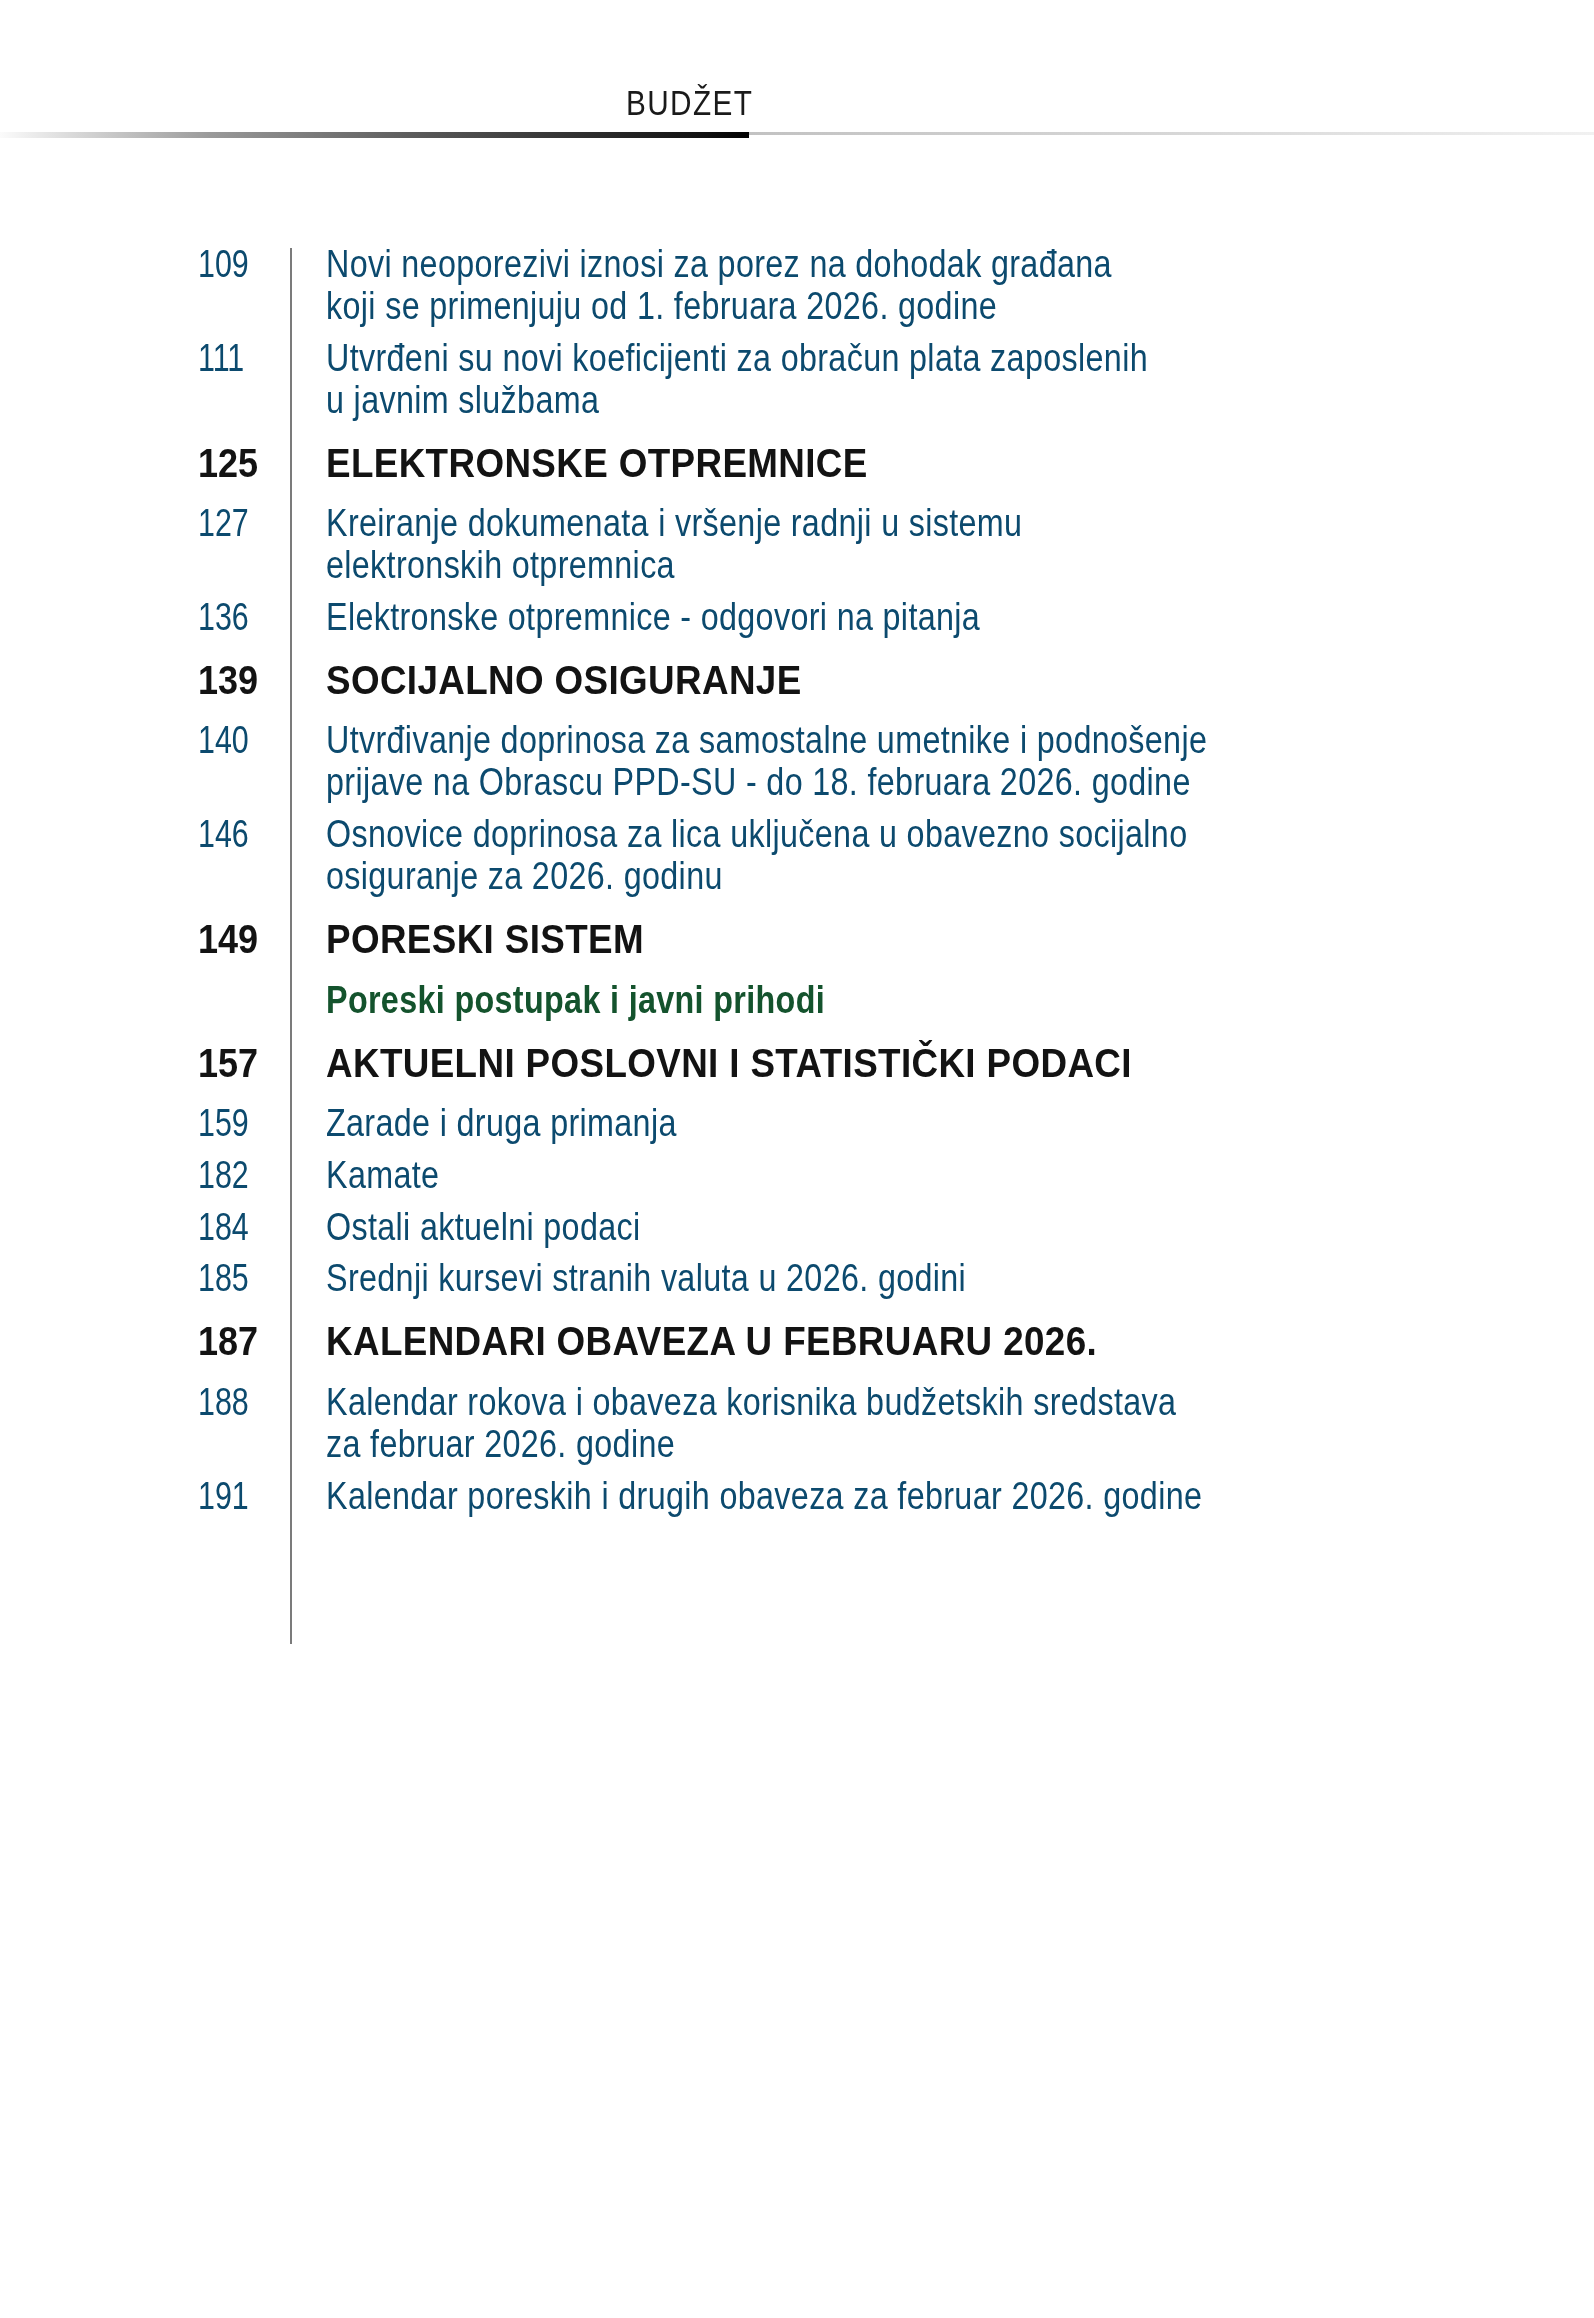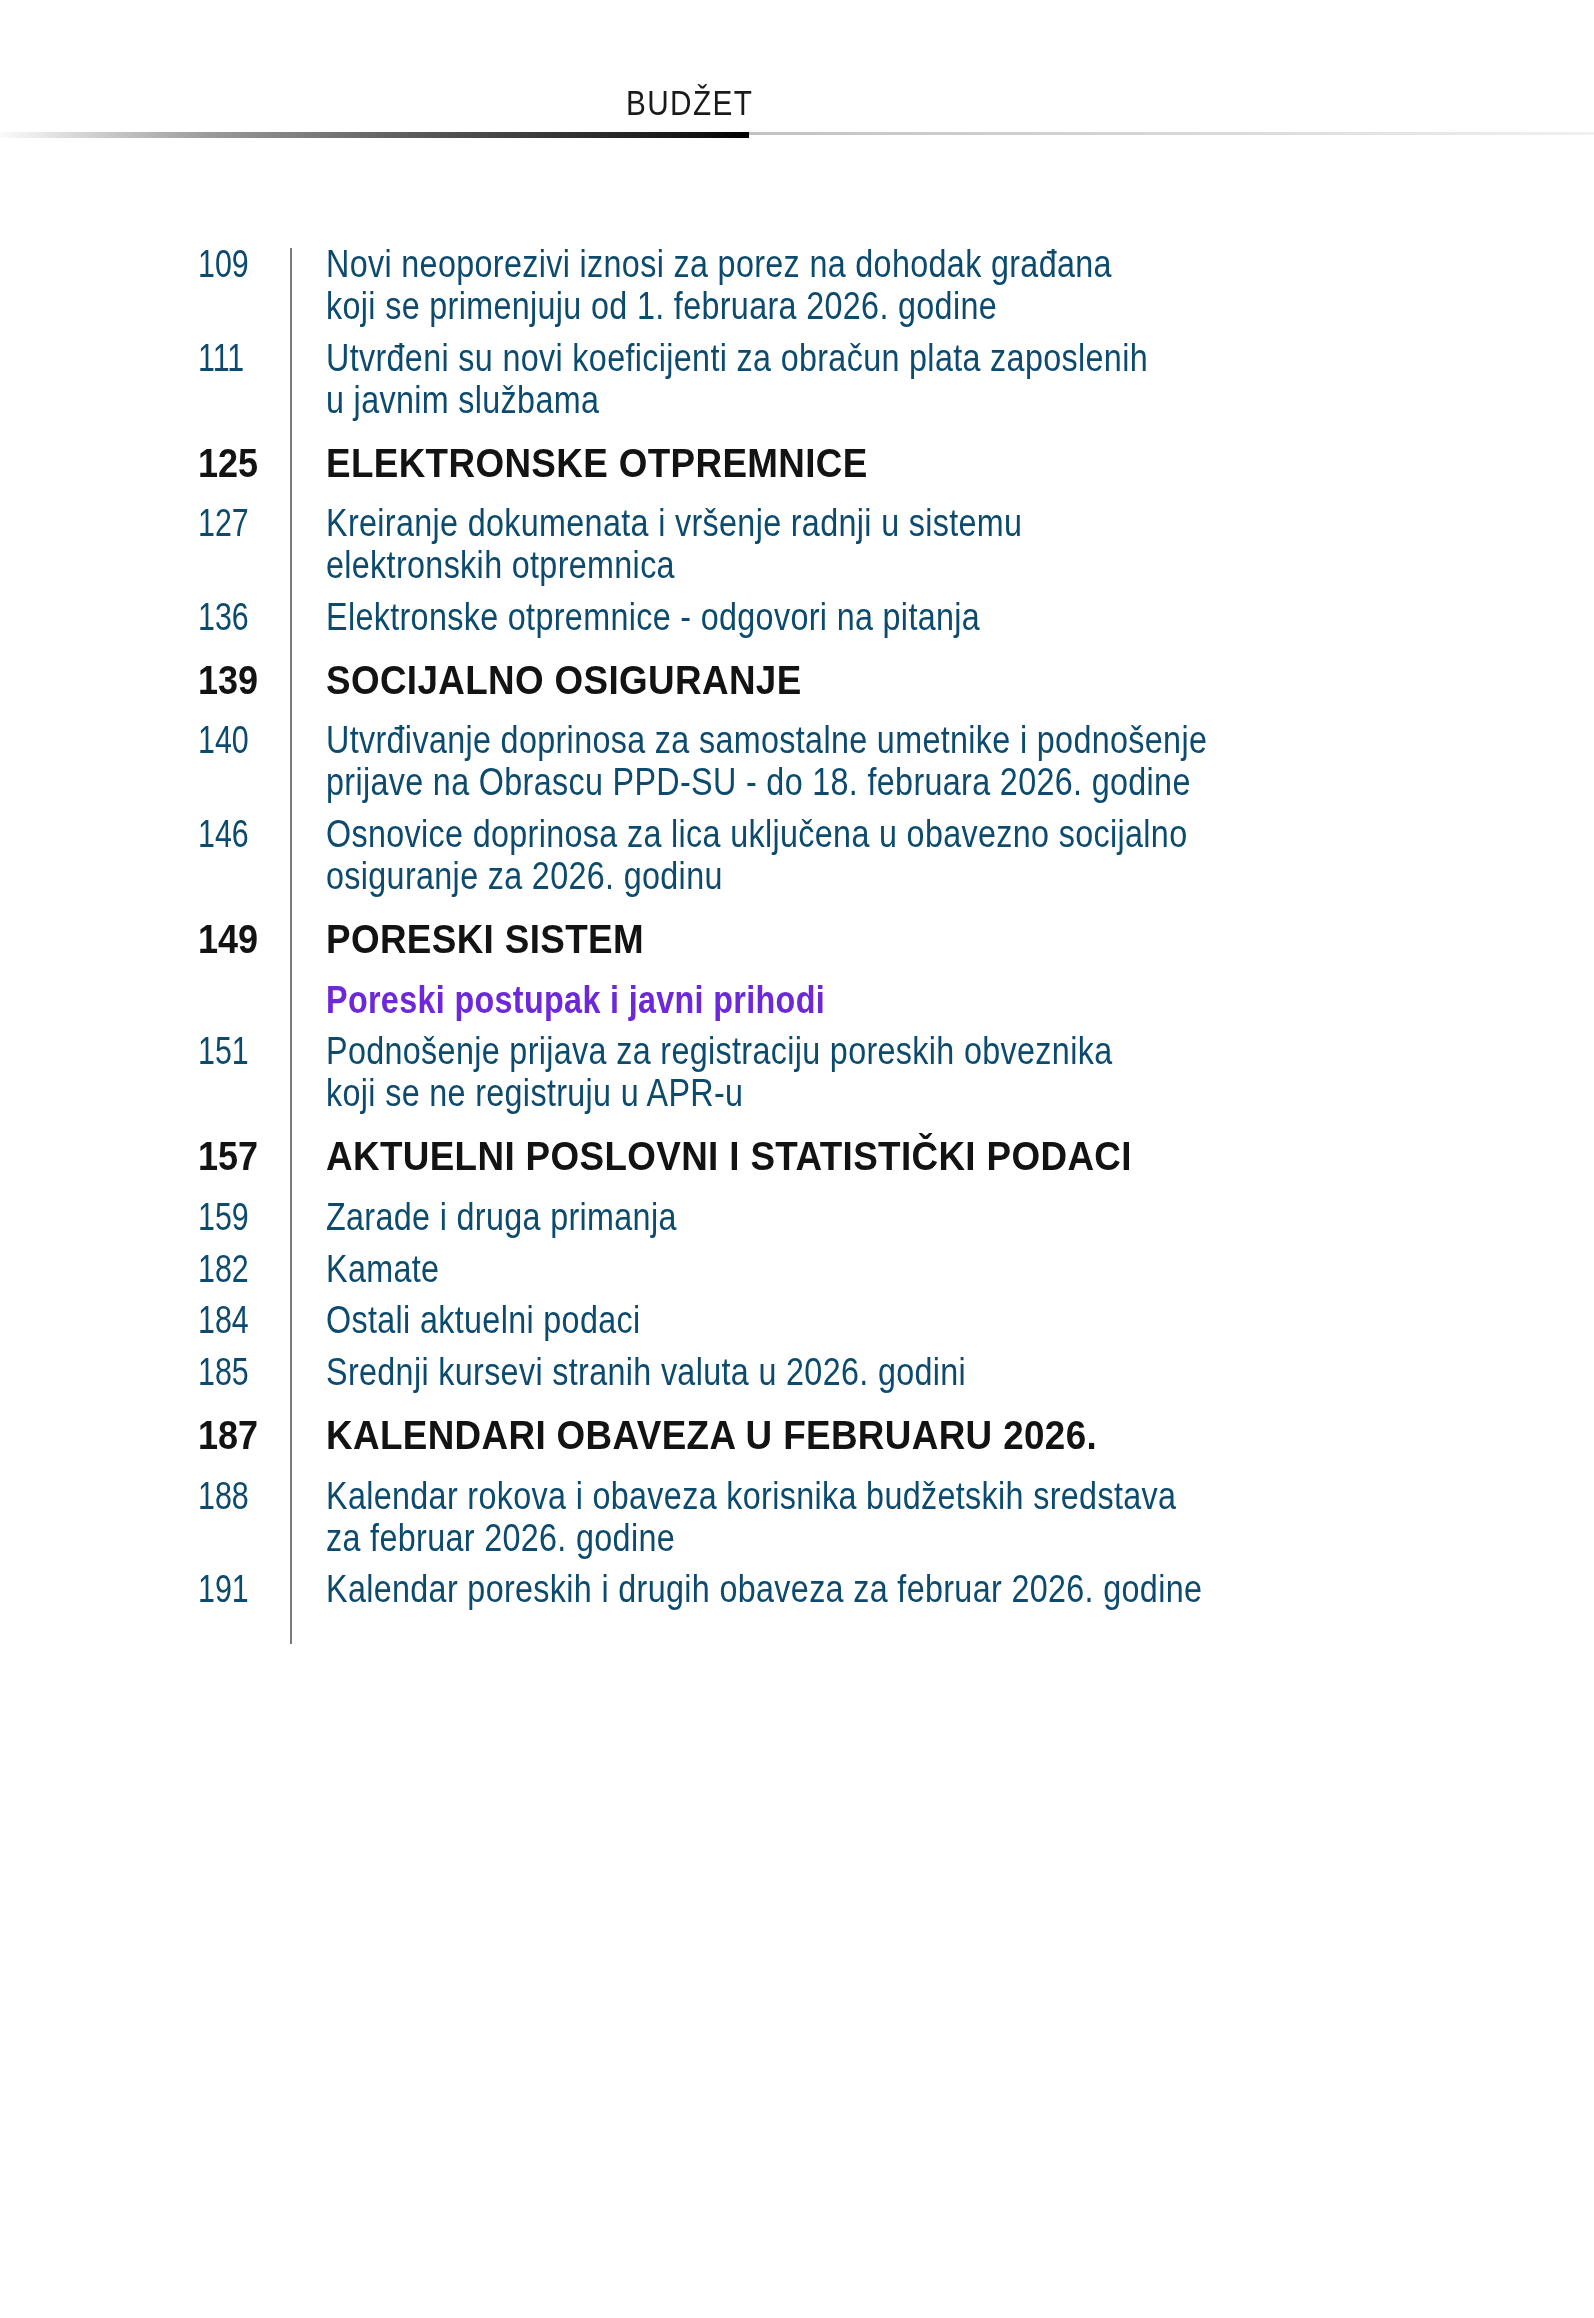--- a/index.html
+++ b/index.html
@@ -48,21 +48,21 @@
     transform: scaleX(0.85); transform-origin: 0 0;
     letter-spacing: 0.4px; max-width: 1227px;
   }
   .item { font-size: 38px; line-height: 42px; font-weight: 300; color: #0c4a6e; }
   .section {
     font-size: 40px; line-height: 46px; font-weight: 600; color: #131313;
     margin-top: 19px; margin-bottom: 16.4px;
   }
   .section .txt span { transform: scaleX(0.92); letter-spacing: 0.4px; }
   .section .num span { transform: scaleX(0.9); }
-  .sub { font-size: 38px; line-height: 42px; font-weight: 600; color: #6d28d9; margin-top: 1.6px; }
+  .sub { font-size: 38px; line-height: 42px; font-weight: 600; color: #14532d; margin-top: 1.6px; }
 </style>
 </head>
 <body>
 
 <div class="page">
 
   <div>
     <span class="title">BUDŽET</span>
     <div class="rule">
       <div class="rule-dark"></div>
@@ -121,25 +121,20 @@
     <div class="row section">
       <div class="num"><span>149</span></div>
       <div class="txt"><span>PORESKI SISTEM</span></div>
     </div>
 
     <div class="row sub">
       <div class="num"><span></span></div>
       <div class="txt"><span>Poreski postupak i javni prihodi</span></div>
     </div>
 
-    <div class="row item">
-      <div class="num"><span>151</span></div>
-      <div class="txt"><span>Podnošenje prijava za registraciju poreskih obveznika
-koji se ne registruju u APR-u</span></div>
-    </div>
 
     <div class="row section">
       <div class="num"><span>157</span></div>
       <div class="txt"><span>AKTUELNI POSLOVNI I STATISTIČKI PODACI</span></div>
     </div>
 
     <div class="row item">
       <div class="num"><span>159</span></div>
       <div class="txt"><span>Zarade i druga primanja</span></div>
     </div>

